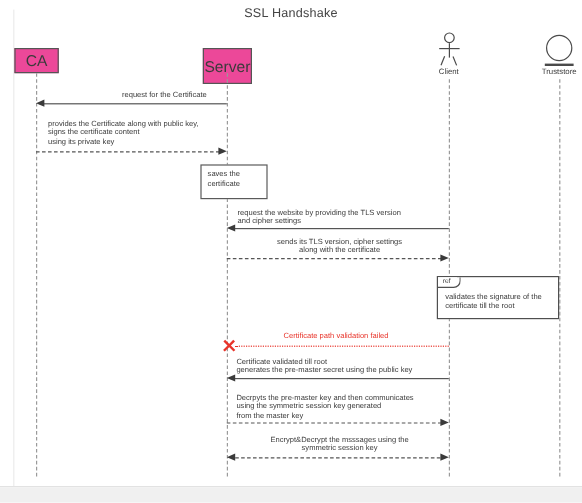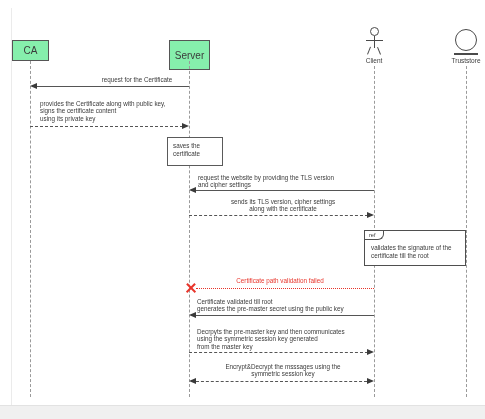--- a/index.html
+++ b/index.html
@@ -15,23 +15,23 @@
   
   .frame-left{position:absolute;left:11px;top:8px;width:1px;height:397px;background:#ebebeb;}
 
   .title{
     position:absolute;left:0;top:5px;width:485px;text-align:center;
     font-size:10.5px;color:#444;letter-spacing:.2px;
   }
 
   
   .pbox{
-    position:absolute;border:1.6px solid #555;background:#86efac;
+    position:absolute;border:1.6px solid #555;background:#ec4899;
     display:flex;align-items:center;justify-content:center;
-    font-size:10px;color:#3b3b3b;box-sizing:border-box;text-align:center;
+    font-size:13px;color:#3b3b3b;box-sizing:border-box;text-align:center;
   }
   .actor-label{
     position:absolute;text-align:center;font-size:6.5px;color:#3b3b3b;
   }
   .lifeline{
     position:absolute;width:0;border-left:1px dashed #9a9a9a;
   }
 
   
   .stick{position:absolute;}
@@ -83,20 +83,21 @@
   .redx i:first-child{transform:rotate(45deg);}
   .redx i:last-child{transform:rotate(-45deg);}
 </style>
 </head>
 <body>
 
 <div id="canvas">
 
   <div class="frame-left"></div>
 
+  <div class="title">SSL Handshake</div>
 
   <div class="pbox" style="left:12px;top:40px;width:37px;height:21px;">
     <span>CA</span>
   </div>
   <div class="lifeline" style="left:30px;top:61px;height:336px;"></div>
 
   <div class="pbox" style="left:169px;top:40px;width:41px;height:30px;">
     <span>Server</span>
   </div>
   <div class="lifeline" style="left:189px;top:61px;height:336px;"></div>

